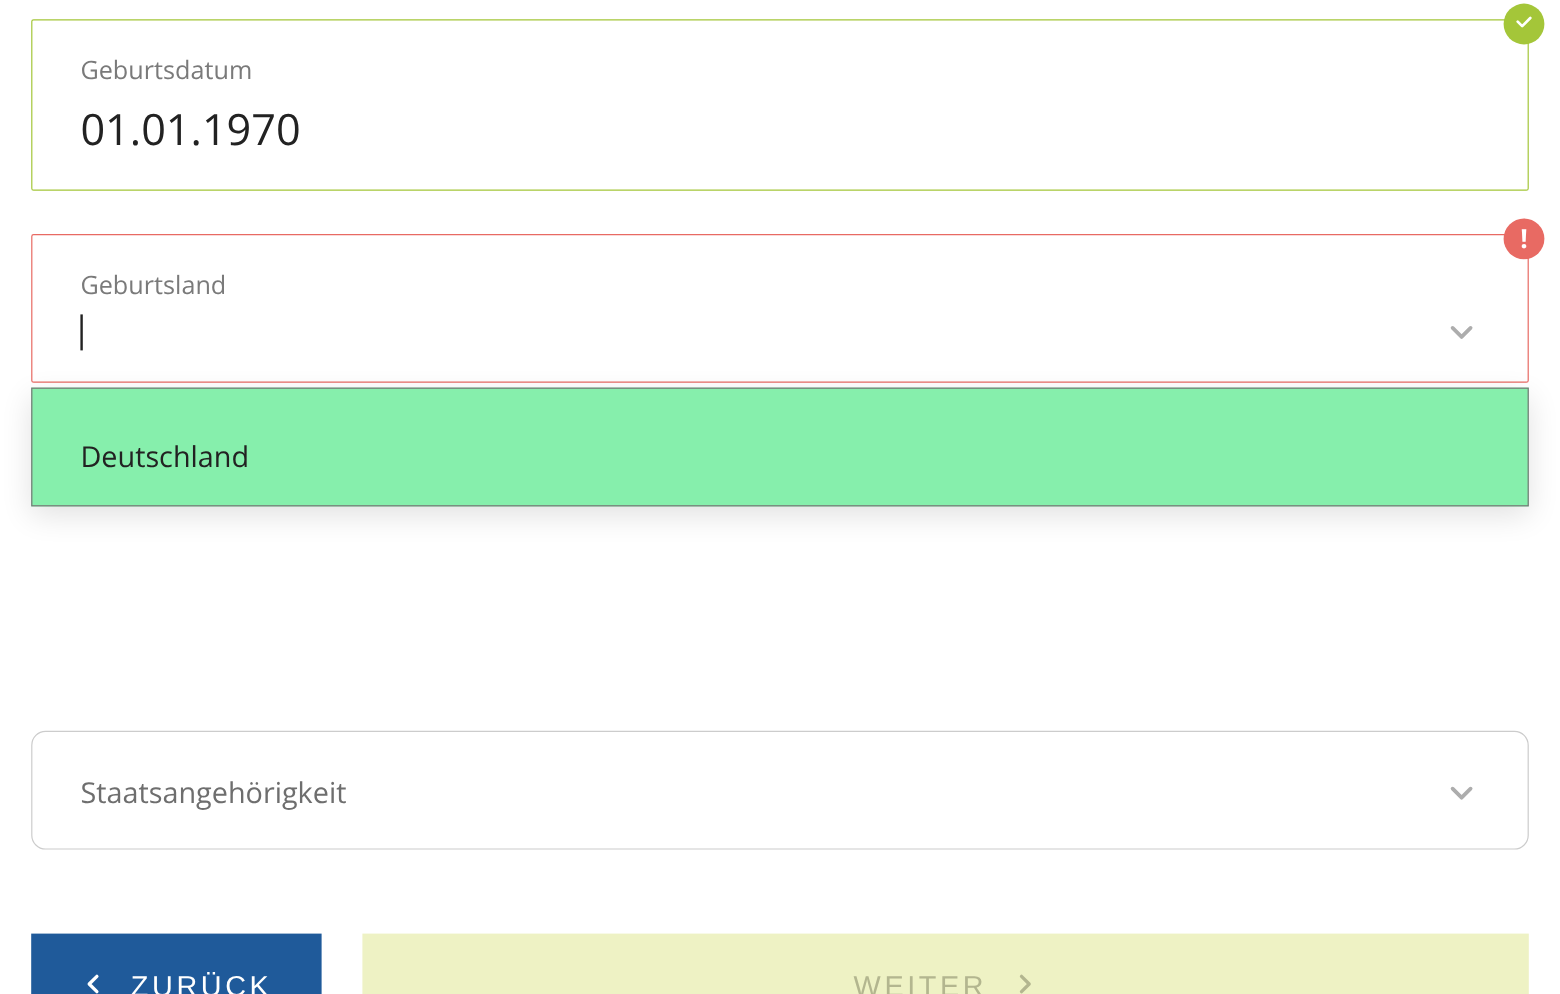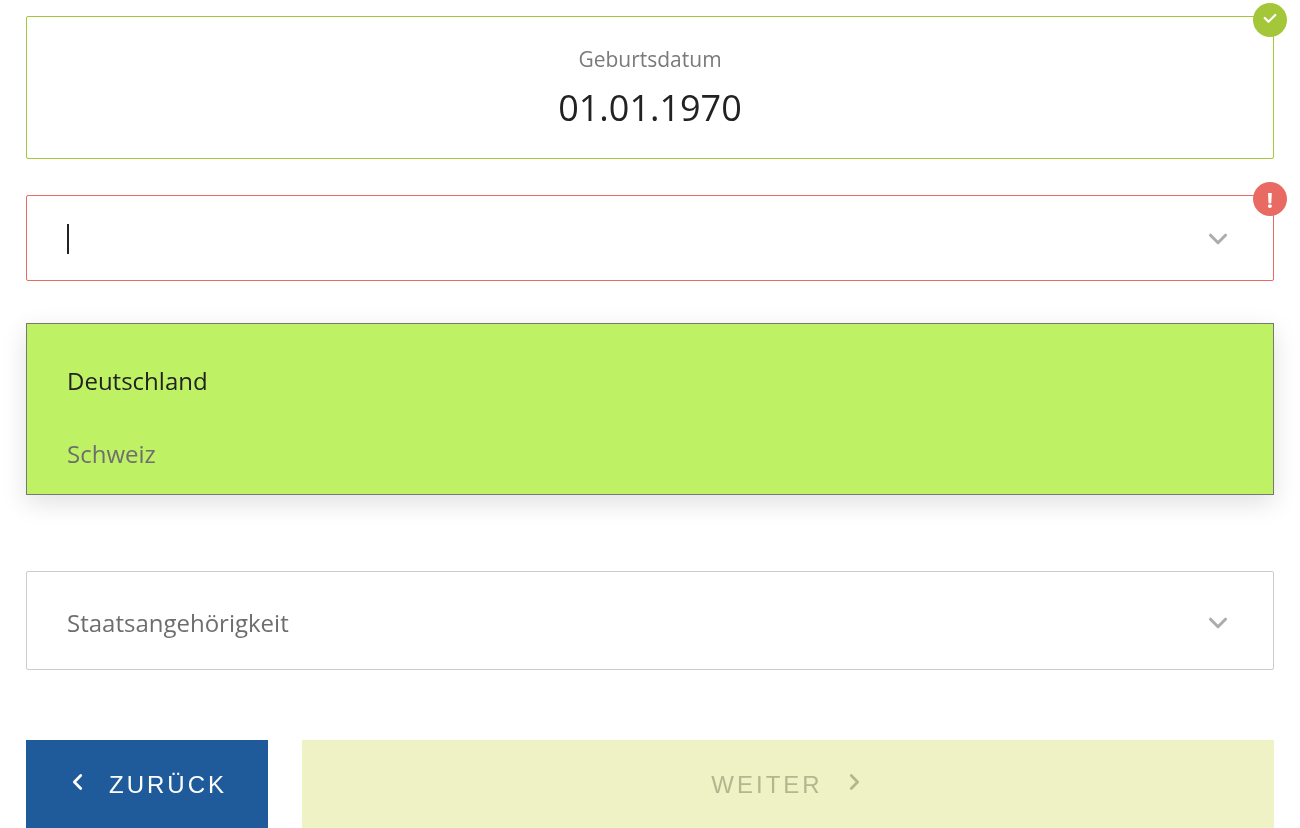--- a/index.html
+++ b/index.html
@@ -14,21 +14,21 @@
     position: relative;
   }
   .field {
     position: relative;
     border: 1px solid #ccc;
     border-radius: 2px;
     padding: 28px 40px 26px 40px;
     margin-bottom: 36px;
     background: #fff;
   }
-  .field.valid { border-color: #a4c639; text-align: center; }
+  .field.valid { border-color: #a4c639; }
   .field.error { border-color: #e86a63; }
   .field-label {
     font-size: 21px;
     color: #7a7a7a;
     margin-bottom: 10px;
   }
   .field-value {
     font-size: 36px;
     color: #222;
   }
@@ -68,21 +68,21 @@
     color: #adadad;
   }
   .chevron-down svg { width: 30px; height: 30px; display:block; }
 
   
   .dropdown {
     position: absolute;
     top: 128px;
     left: 0;
     right: 0;
-    background: #bef264;
+    background: #86efac;
     border: 1px solid #777;
     border-top: 1px solid #777;
     box-shadow: 0 8px 24px rgba(0,0,0,0.12);
     z-index: 5;
   }
   .dropdown-inner {
     max-height: 256px;
     overflow-y: auto;
     padding: 20px 0 4px 0;
   }
@@ -100,21 +100,21 @@
   .dropdown-inner::-webkit-scrollbar-thumb { background:#c2c2c2; border-radius:5px; }
   .dropdown-inner::-webkit-scrollbar-track { background: transparent; }
 
   
   .error-wrapper { position: relative; margin-bottom: 36px; }
   .error-wrapper .field { margin-bottom: 0; }
   .dropdown-spacer { height: 254px; }
 
   .nationality {
     border: 1px solid #ccc;
-    border-radius: 2px;
+    border-radius: 12px;
     padding: 34px 40px 30px 40px;
     display: flex;
     align-items: center;
     justify-content: space-between;
     margin-bottom: 70px;
   }
   .nationality-label { font-size: 24px; color: #6e6e6e; }
 
   .buttons {
     display: flex;
@@ -157,37 +157,37 @@
       <span>
         <svg viewBox="0 0 24 24" fill="none" stroke="#fff" stroke-width="3" stroke-linecap="round" stroke-linejoin="round">
             <polyline points="5 12 10 17 19 8"></polyline>
           </svg>
       </span>
     </div>
   </div>
 
   <div class="error-wrapper">
     <div class="field error">
+      <div class="field-label">Geburtsland</div>
       <div class="field-input-line">
         <span class="cursor"></span>
         <span class="chevron-down">
           <svg viewBox="0 0 24 24" fill="none" stroke="currentColor" stroke-width="2.5" stroke-linecap="round" stroke-linejoin="round">
               <polyline points="6 9 12 15 18 9"></polyline>
             </svg>
         </span>
       </div>
       <div class="badge err">
         <span class="exclaim">!</span>
       </div>
     </div>
 
     <div class="dropdown">
       <div class="dropdown-inner">
         <div class="dropdown-item highlight">Deutschland</div>
-        <div class="dropdown-item">Schweiz</div>
       </div>
     </div>
     <div class="dropdown-spacer"></div>
   </div>
 
   <div class="nationality">
     <div class="nationality-label">Staatsangehörigkeit</div>
     <span class="chevron-down">
       <svg viewBox="0 0 24 24" fill="none" stroke="currentColor" stroke-width="2.5" stroke-linecap="round" stroke-linejoin="round">
           <polyline points="6 9 12 15 18 9"></polyline>

